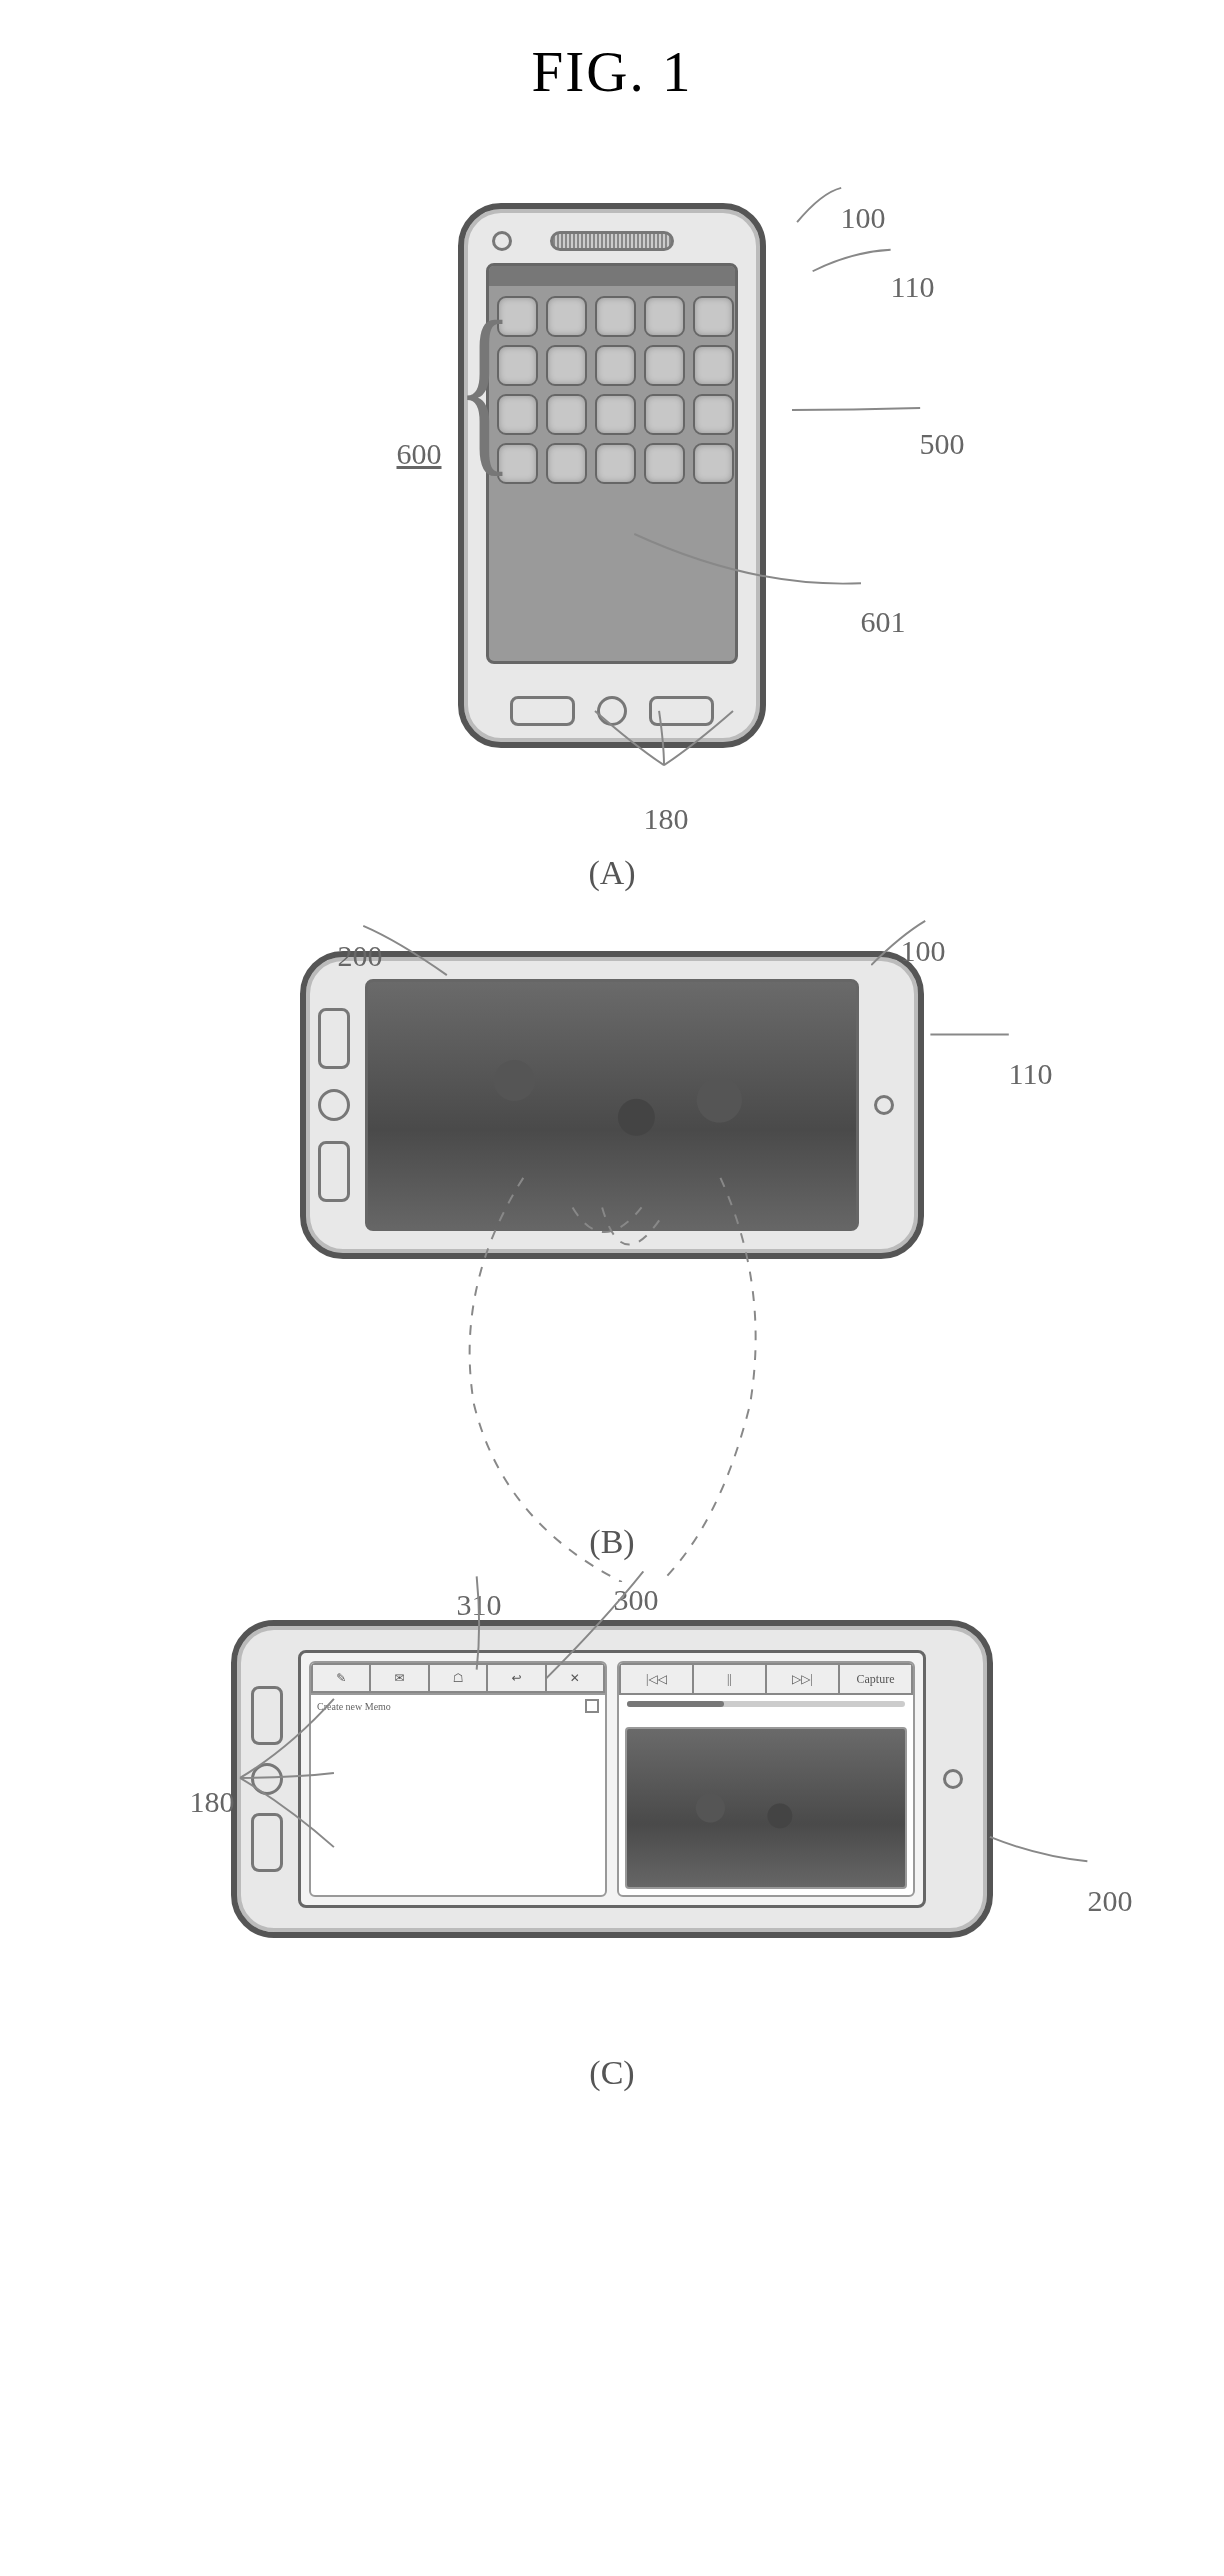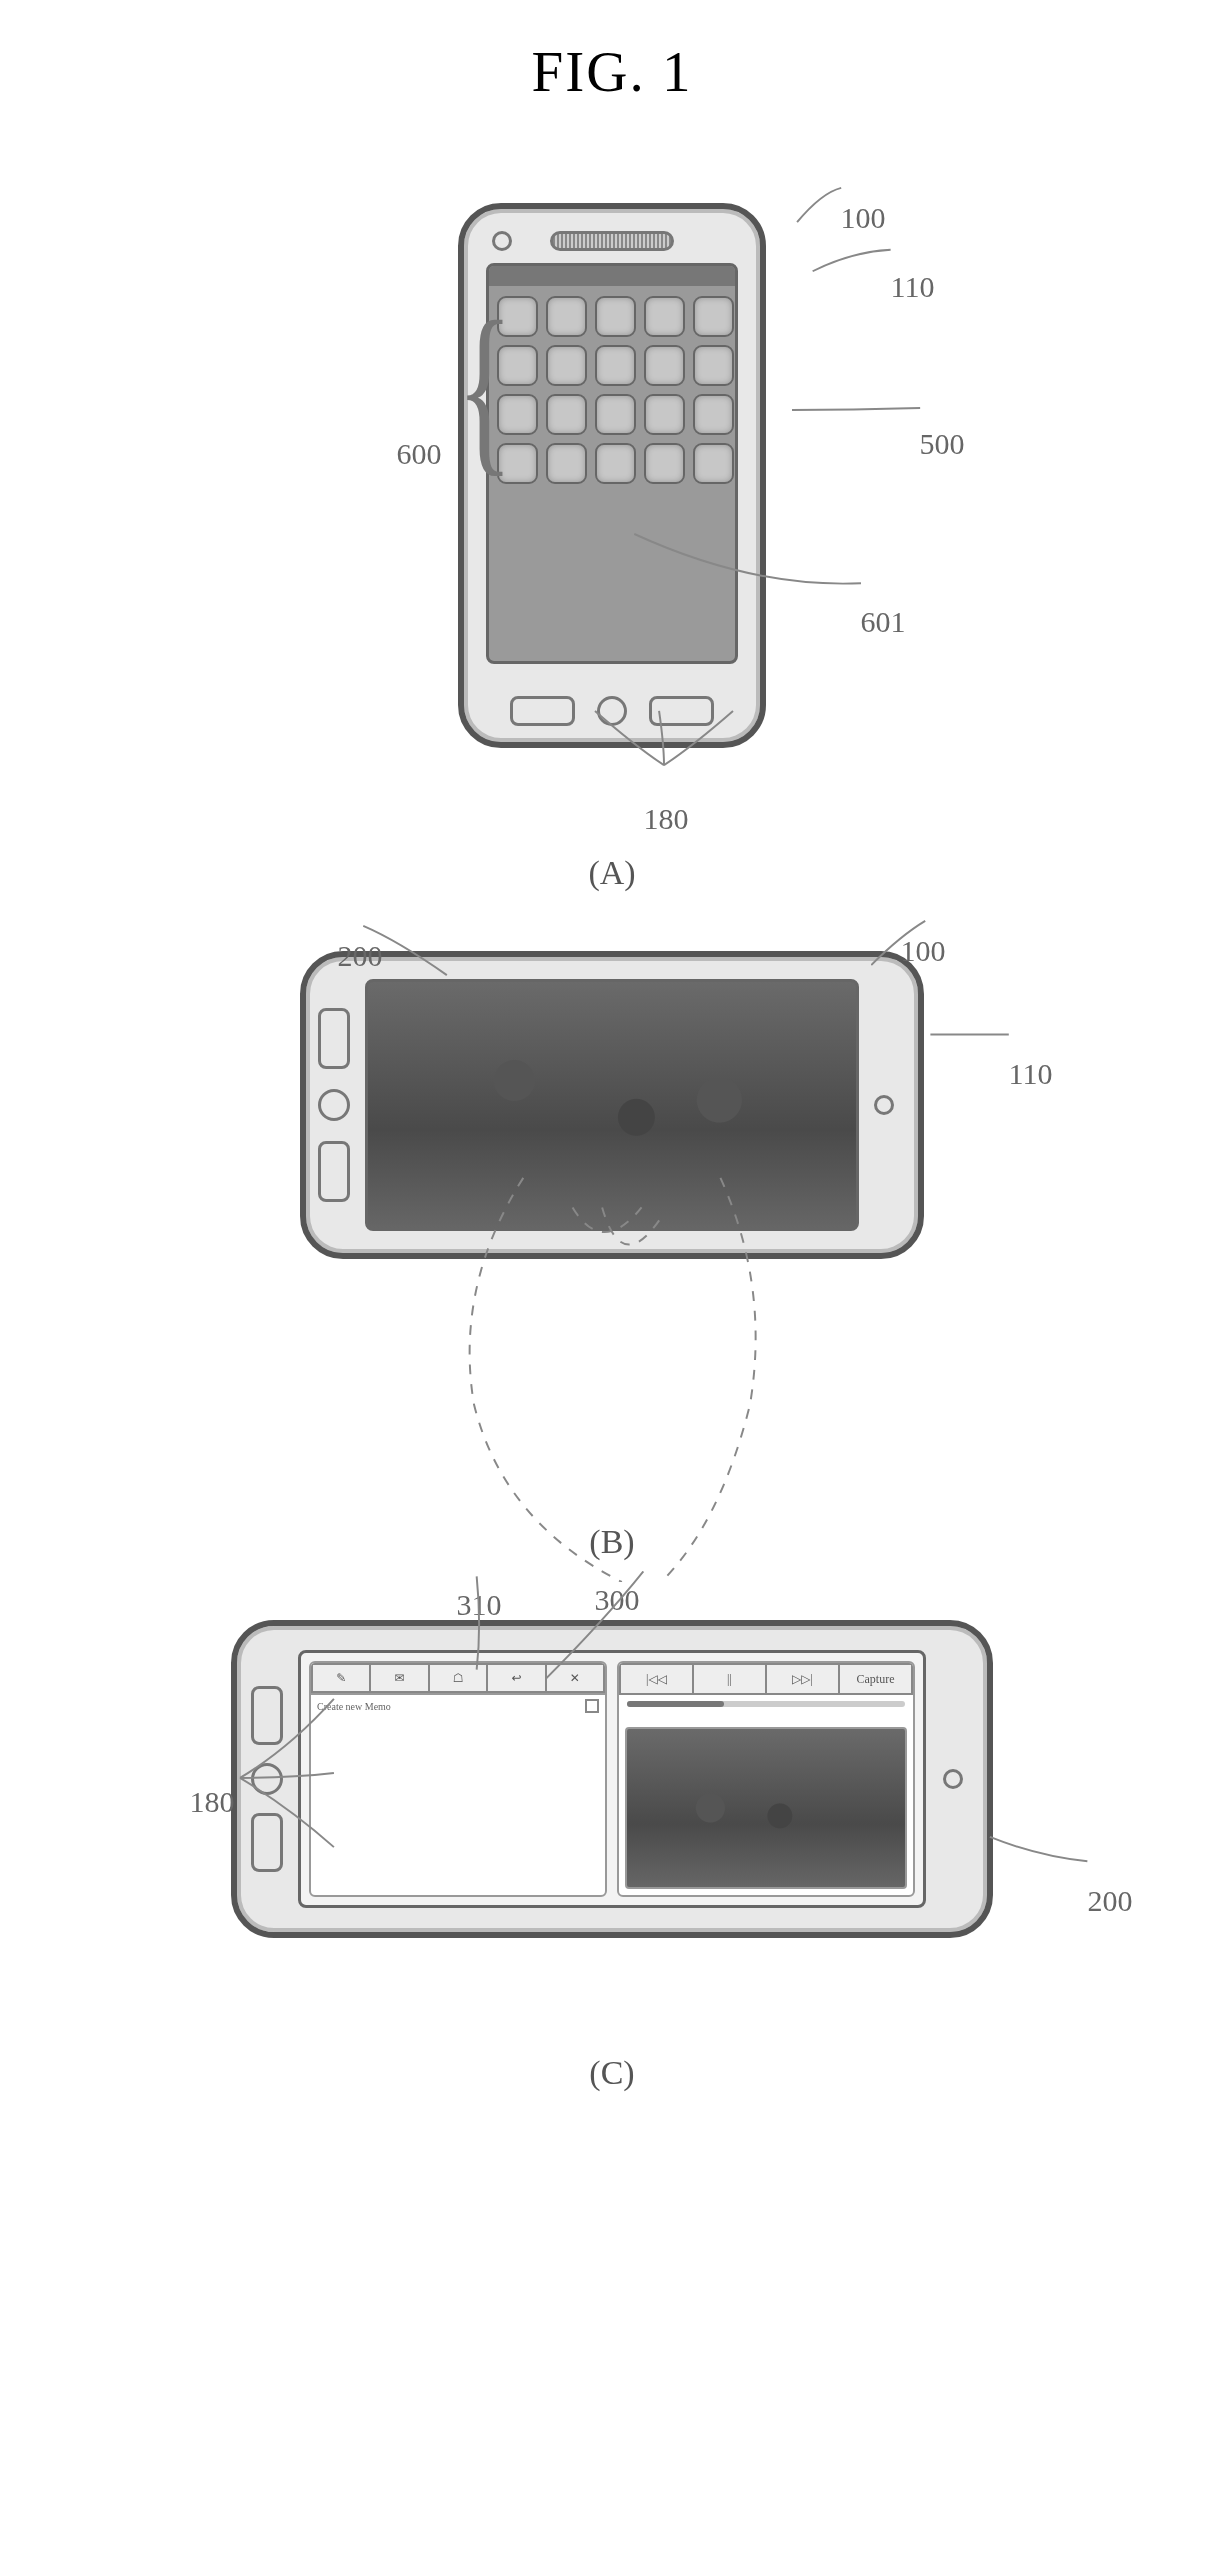--- a/index.html
+++ b/index.html
@@ -310,21 +310,21 @@
     <svg class="leader" style="top:39px; left:750px;" width="89" height="39" viewBox="0 0 90 40">
         <path class="leader-line" d="M80 8 Q40 10 0 30"></path>
       </svg>
 
     <span class="ref" style="top:187px; left:858px;">500</span>
     <svg class="leader" style="top:197px; left:730px;" width="138" height="20" viewBox="0 0 140 20">
         <path class="leader-line" d="M130 8 Q60 10 0 10"></path>
       </svg>
 
     <span class="brace" style="top:118px; left:395px;">{</span>
-    <span class="ref" style="top:197px; left:335px;">600</span>
+    <span class="ref" style="top:197px; left:335px;text-decoration:underline;">600</span>
 
     <span class="ref" style="top:365px; left:799px;text-align:center;">601</span>
     <svg class="leader" style="top:326px; left:572px;" width="247" height="69" viewBox="0 0 250 70">
         <path class="leader-line" d="M230 55 Q120 60 0 5"></path>
       </svg>
 
     <span class="ref" style="top:562px; left:582px;">180</span>
     <svg class="leader" style="top:503px; left:523px;" width="158" height="69" viewBox="0 0 160 70">
       <path class="leader-line" d="M80 60 Q50 40 10 5"></path>
       <path class="leader-line" d="M80 60 Q80 40 75 5"></path>
@@ -404,21 +404,21 @@
           <div class="videothumb"></div>
         </div>
       </div>
     </div>
 
     <span class="ref" style="top:-69px; left:395px;text-align:center;">310</span>
     <svg class="leader" style="top:-44px; left:395px;" width="59" height="94" viewBox="0 0 60 95">
         <path class="leader-line" d="M20 0 Q25 50 20 95"></path>
       </svg>
 
-    <span class="ref" style="top:-74px; left:533px;">300</span>
+    <span class="ref" style="top:-74px; left:552px;">300</span>
     <svg class="leader" style="top:-49px; left:483px;" width="118" height="109" viewBox="0 0 120 110">
         <path class="leader-line" d="M100 0 Q60 50 0 110"></path>
       </svg>
 
     <span class="ref" style="top:128px; left:128px;">180</span>
     <svg class="leader" style="top:69px; left:168px;" width="109" height="168" viewBox="0 0 110 170">
       <path class="leader-line" d="M10 90 Q60 60 105 10"></path>
       <path class="leader-line" d="M10 90 Q60 90 105 85"></path>
       <path class="leader-line" d="M10 90 Q60 120 105 160"></path>
     </svg>

